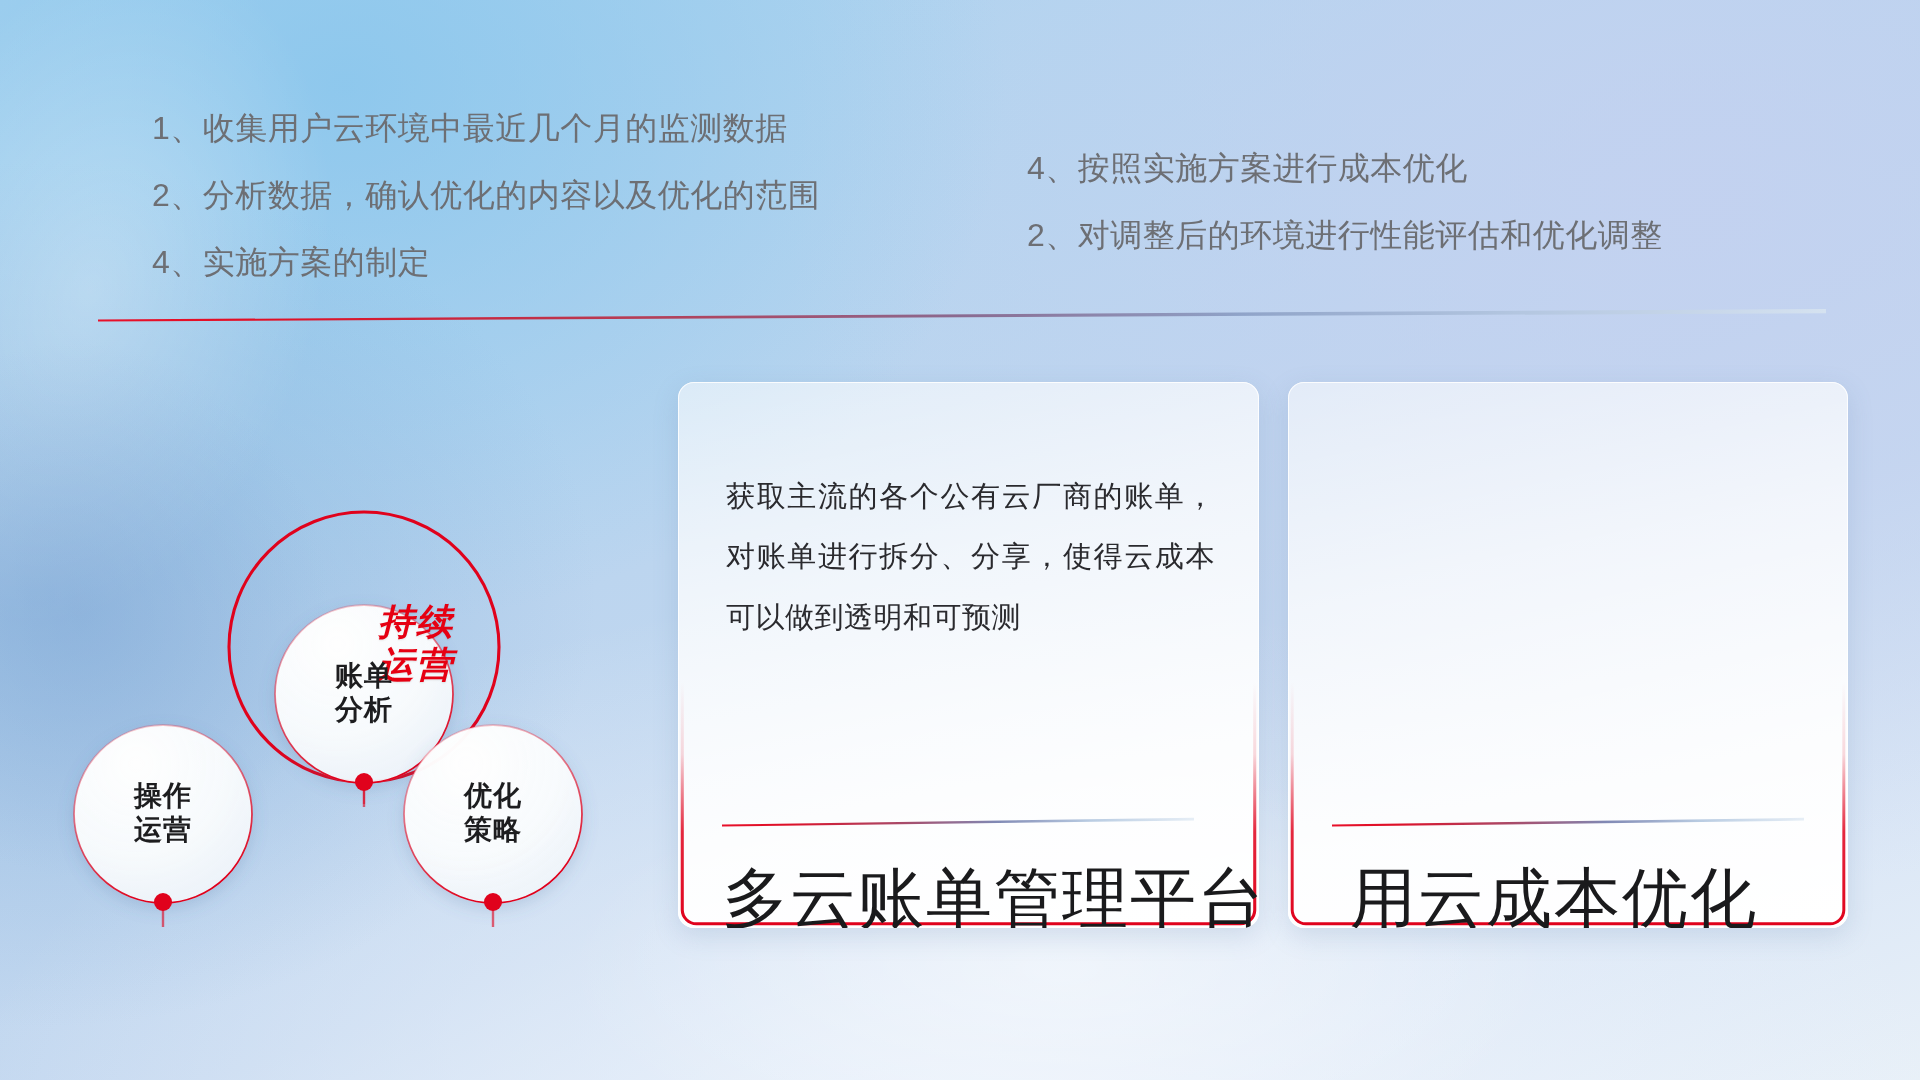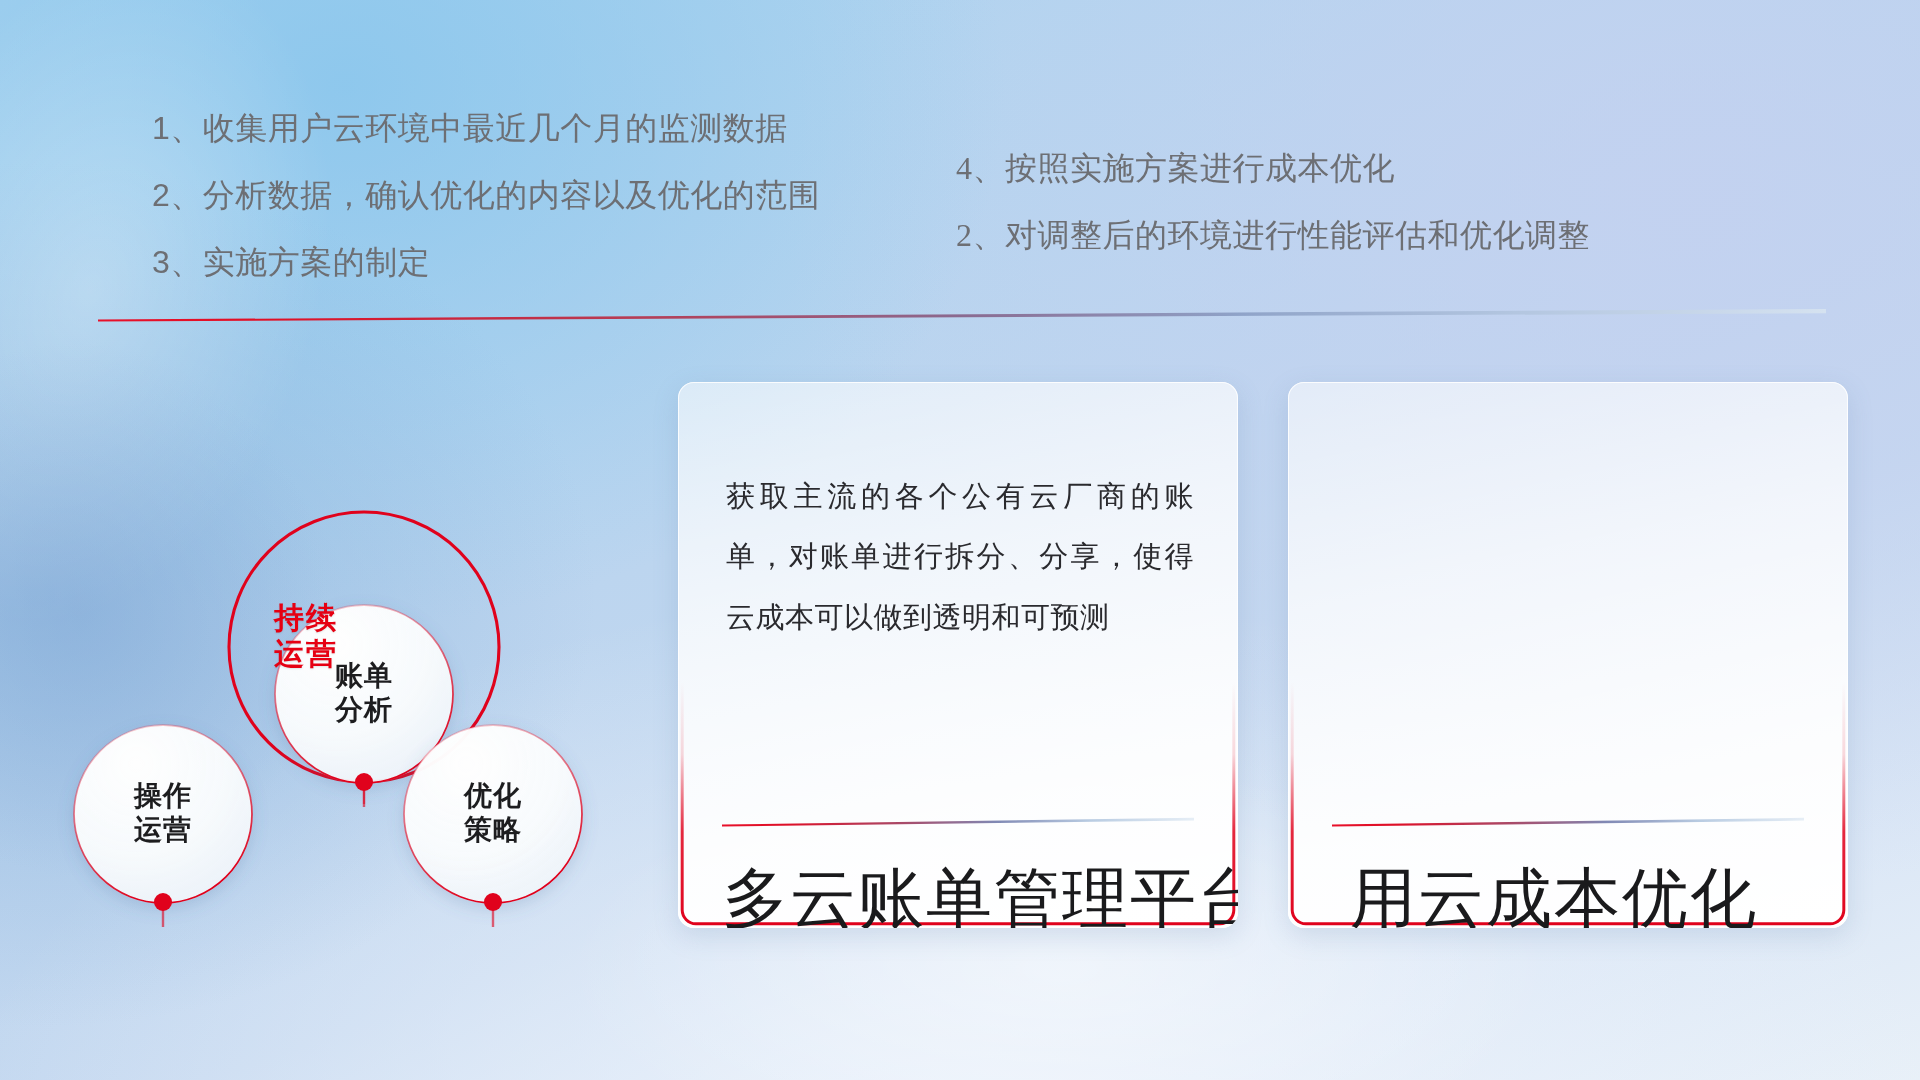--- a/index.html
+++ b/index.html
@@ -52,21 +52,21 @@
 
   
   .toplists {
     position: absolute;
     left: 0; top: 0;
     width: 1920px;
     height: 300px;
   }
   .list-col { position: absolute; }
   .list-col.left  { left: 152px; top: 112px; }
-  .list-col.right { left: 956px; top: 152px; font-family: Liberation Serif, serif; }
+  .list-col.right { left: 1027px; top: 152px; }
 
   .list-item {
     color: #6d6f74;
     font-size: 32px;
     line-height: 1.0;
     white-space: nowrap;
     letter-spacing: 0.5px;
     margin-bottom: 35px;
   }
   .list-item:last-child { margin-bottom: 0; }
@@ -97,46 +97,47 @@
     color: #1d1d1f;
     font-size: 28px;
     font-weight: bold;
     line-height: 1.22;
     letter-spacing: 1px;
     white-space: nowrap;
     pointer-events: none;
   }
   .center-label {
     position: absolute;
-    text-align: left;
+    text-align: right;
     color: #e60012;
-    font-size: 30px;
+    font-size: 36px;
     font-weight: bold;
     line-height: 1.2;
     letter-spacing: 2px;
     white-space: nowrap;
     text-shadow: 0 1px 2px rgba(0,0,0,0.10);
     pointer-events: none;
+    font-style: italic;
   }
 
   
   .card {
     position: absolute;
     top: 382px;
     width: 560px;
     height: 546px;
     border-radius: 16px;
     background:
       linear-gradient(168deg, rgba(255,255,255,0.55) 0%, rgba(255,255,255,0.78) 35%, rgba(255,255,255,0.94) 72%, #ffffff 100%);
     box-shadow:
       0 8px 26px rgba(90,120,165,0.18),
       inset 0 0 0 1px rgba(255,255,255,0.85);
     overflow: hidden;
   }
-  .card-1 { left: 678px; }
+  .card-1 { left: 678px; padding-left: 21px; }
   .card-2 { left: 1288px; }
 
   .card-edge {
     position: absolute;
     inset: 0;
     border-radius: 16px;
     pointer-events: none;
     border-left: 2.5px solid transparent;
     border-bottom: 2.5px solid transparent;
     border-right: 2.5px solid transparent;
@@ -188,21 +189,21 @@
 <div id="slide">
 
   <div class="streak streak-a"></div>
   <div class="streak streak-b"></div>
   <div class="streak streak-c"></div>
 
   <div class="toplists">
     <div class="list-col left">
       <div class="list-item">1、收集用户云环境中最近几个月的监测数据</div>
       <div class="list-item">2、分析数据，确认优化的内容以及优化的范围</div>
-      <div class="list-item">3、实施方案的制定</div>
+      <div class="list-item">4、实施方案的制定</div>
     </div>
     <div class="list-col right">
       <div class="list-item">4、按照实施方案进行成本优化</div>
       <div class="list-item">2、对调整后的环境进行性能评估和优化调整</div>
     </div>
   </div>
 
   <div class="divider">
     <svg width="1728" height="14" viewBox="0 0 1728 14">
       <defs>

